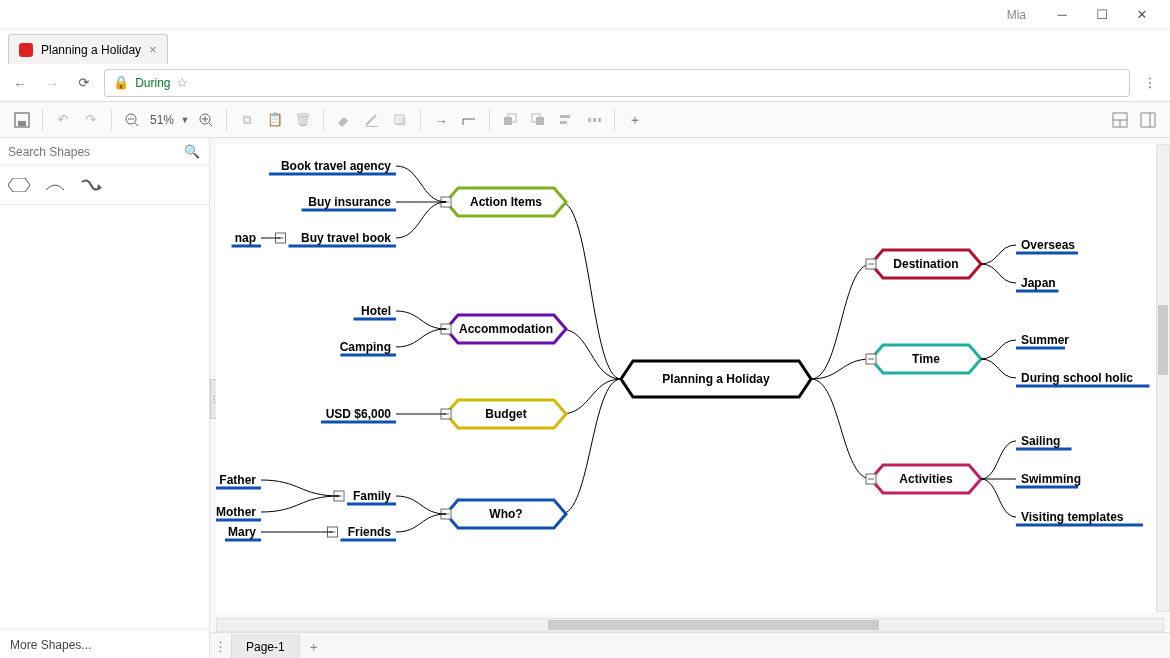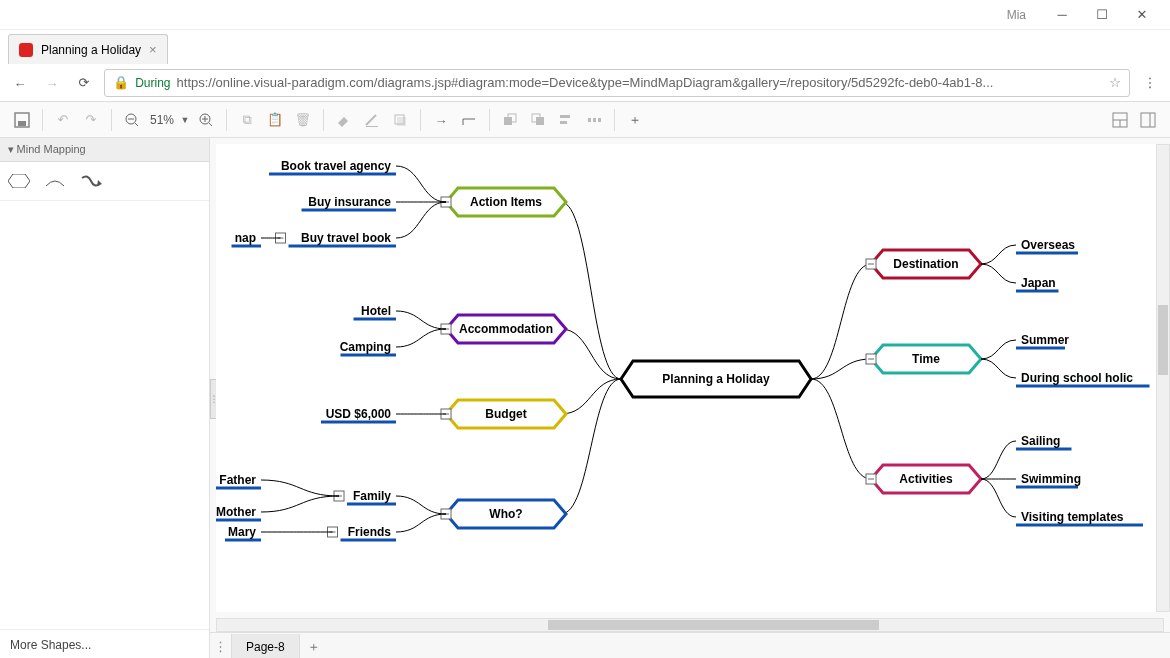--- a/index.html
+++ b/index.html
@@ -66,21 +66,20 @@
   </div>
 </div>
 
 <div class="addressbar">
   <div class="nav-btn">←</div>
   <div class="nav-btn disabled">→</div>
   <div class="nav-btn">⟳</div>
   <div class="url-box">
     <span class="lock-icon">🔒</span>
     <span class="secure">During</span>
-    <span class="url-text">https://online.visual-paradigm.com/diagrams.jsp#diagram:mode=Device&amp;type=MindMapDiagram&amp;gallery=/repository/5d5292fc-deb0-4ab1-8...</span>
     <span class="star">☆</span>
   </div>
   <div class="nav-btn">⋮</div>
 </div>
 
 <div class="toolbar">
   <div class="tb-btn">
       <svg width="16" height="16">
         <rect x="1" y="1" width="14" height="14" fill="none" stroke="#888" stroke-width="1.5"></rect>
         <rect x="4" y="9" width="8" height="5" fill="#888"></rect>
@@ -176,21 +175,24 @@
         <svg width="16" height="16">
           <rect x="1" y="1" width="14" height="14" fill="none" stroke="#888"></rect>
           <line x1="10" y1="1" x2="10" y2="15" stroke="#888"></line>
         </svg>
       </div>
   </div>
 </div>
 
 <div class="workspace">
   <div class="sidebar">
-    <div class="palette-header">▾ <span>Mind Mapping</span></div>
+    <div class="search-shapes">
+      <input placeholder="Search Shapes" style="">
+      <span class="mag">🔍</span>
+    </div>
     <div class="palette-body">
       <div class="shape-icon">
           <svg width="22" height="14">
             <path d="M0 7 L5 0 L17 0 L22 7 L17 14 L5 14 Z" fill="none" stroke="#555"></path>
           </svg>
         </div>
       <div class="shape-icon">
           <svg width="22" height="14">
             <path d="M2 12 Q11 2 20 12" fill="none" stroke="#555"></path>
           </svg>
@@ -313,17 +315,17 @@
         </svg>
     </div>
     <div class="vscroll">
         <div class="thumb"></div>
       </div>
     <div class="hscroll">
         <div class="thumb"></div>
       </div>
     <div class="pagetabs">
       <div class="pagetab-handle">⋮</div>
-      <div class="pagetab">Page-8</div>
+      <div class="pagetab">Page-1</div>
       <div class="pagetab-add">＋</div>
     </div>
   </div>
 </div>
 
 </body></html>

